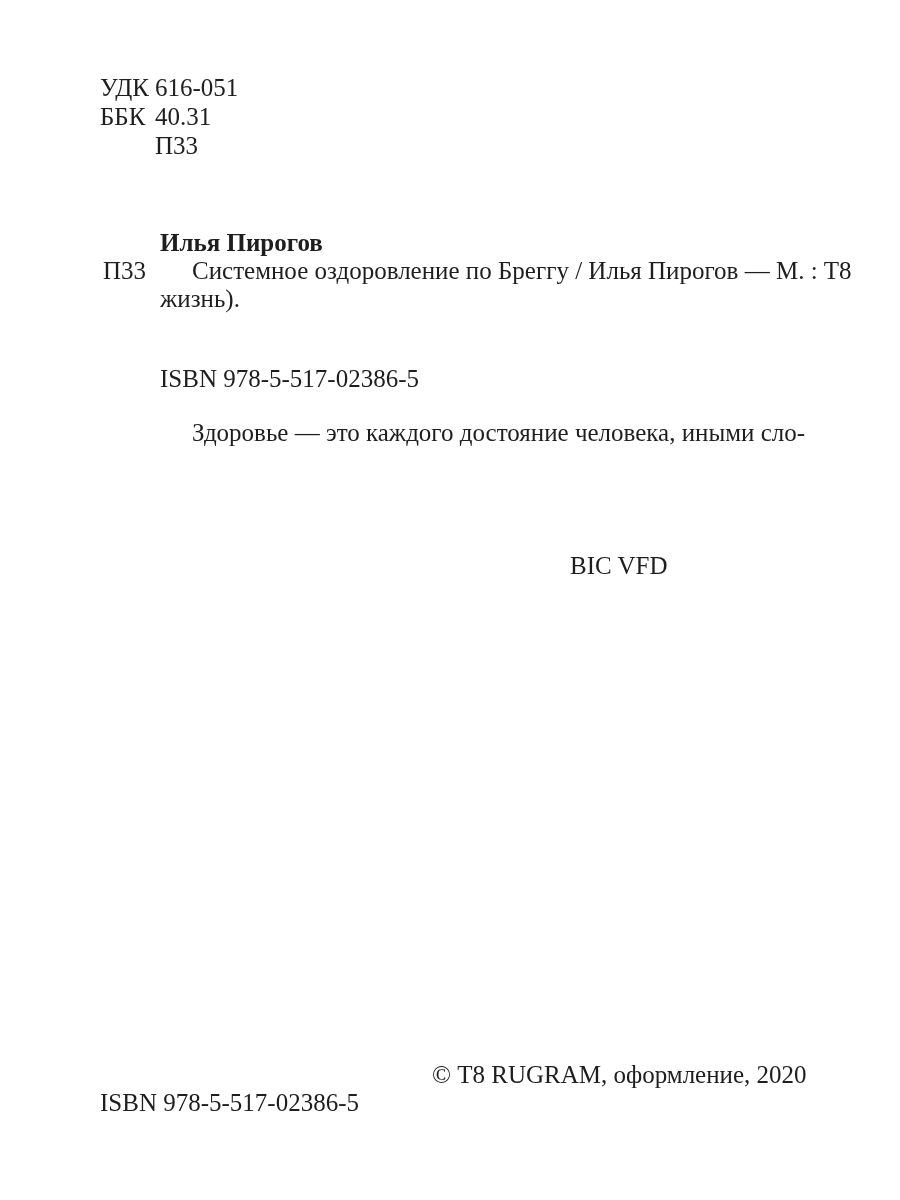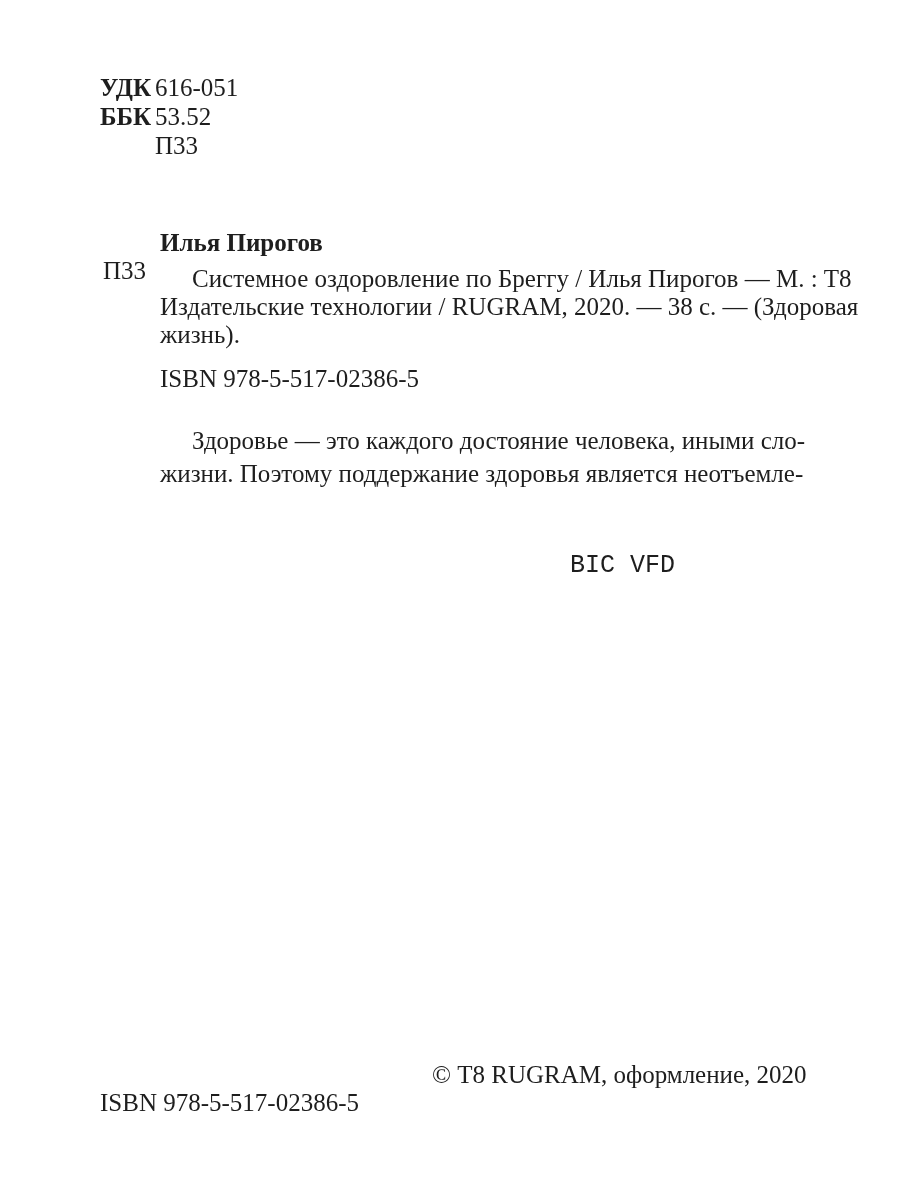--- a/index.html
+++ b/index.html
@@ -11,73 +11,71 @@
     font-size: 25px;
     position: relative;
     overflow: hidden;
   }
   .abs { position: absolute; }
   .nowrap { white-space: nowrap; }
 
   
   #top-codes { left: 100px; top: 73px; }
   .code-line { line-height: 29px; white-space: nowrap; }
-  .code-label { display: inline-block; width: 55px; font-weight: bold; }
+  .code-label { display: inline-block; width: 55px; }
 
   
   #author-bib { left: 160px; top: 229px; width: 640px; }
   #author-bib .line { line-height: 28px; white-space: nowrap; }
   .author { font-weight: bold; }
-  .indent { padding-left: 32px; margin-top: 8px; }
+  .indent { padding-left: 32px; }
   .margin-sign { position: absolute; left: -57px; top: 28px; line-height: 28px; }
 
   
   #isbn-main { left: 160px; top: 365px; line-height: 28px; }
 
   
   #annotation { left: 160px; top: 416px; width: 640px; }
   #annotation .line { line-height: 33px; white-space: nowrap; }
 
   
   #category-codes { left: 570px; top: 551px; }
-  #category-codes .line { line-height: 29px; white-space: nowrap; font-family: Liberation Mono, monospace; }
+  #category-codes .line { line-height: 29px; white-space: nowrap; }
 
   
   #footer-isbn { left: 100px; top: 1089px; line-height: 28px; }
   #footer-copyright { left: 432px; top: 1061px; }
   #footer-copyright .line { line-height: 28px; white-space: nowrap; }
 </style>
 </head>
 <body>
 
 <div class="abs" id="top-codes">
   <div class="code-line">
     <span class="code-label">УДК</span><span class="code-value">616-051</span>
   </div>
   <div class="code-line">
-    <span class="code-label">ББК</span><span class="code-value">53.52</span>
+    <span class="code-label">ББК</span><span class="code-value">40.31</span>
   </div>
   <div class="code-line">
     <span class="code-label"></span><span class="code-value">П33</span>
   </div>
 </div>
 
 <div class="abs" id="author-bib">
   <span class="margin-sign">П33</span>
   <div class="line author">Илья Пирогов</div>
   <div class="line indent">Системное оздоровление по Бреггу / Илья Пирогов — М. : Т8</div>
-  <div class="line">Издательские технологии / RUGRAM, 2020. — 38 с. — (Здоровая</div>
   <div class="line">жизнь).</div>
 </div>
 
 <div class="abs nowrap" id="isbn-main">ISBN 978-5-517-02386-5</div>
 
 <div class="abs" id="annotation">
   <div class="line indent">Здоровье — это каждого достояние человека, иными сло-</div>
-  <div class="line">жизни. Поэтому поддержание здоровья является неотъемле-</div>
 </div>
 
 <div class="abs" id="category-codes">
   <div class="line">BIC VFD</div>
 </div>
 
 <div class="abs nowrap" id="footer-isbn">ISBN 978-5-517-02386-5</div>
 
 <div class="abs" id="footer-copyright">
   <div class="line">© Т8 RUGRAM, оформление, 2020</div>

